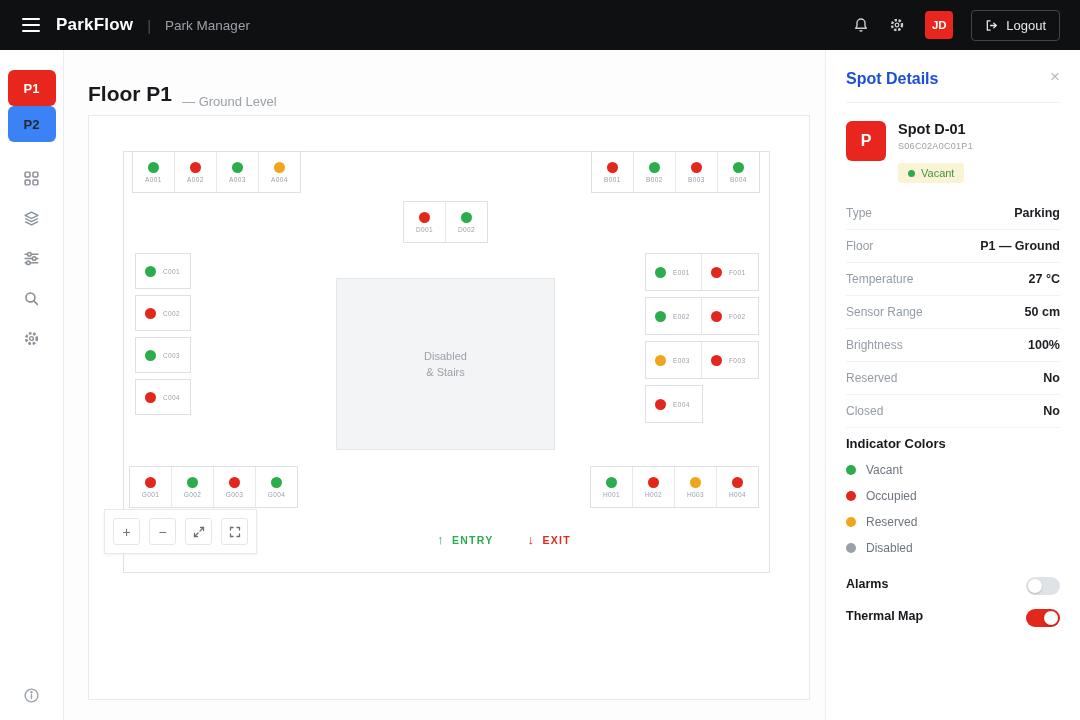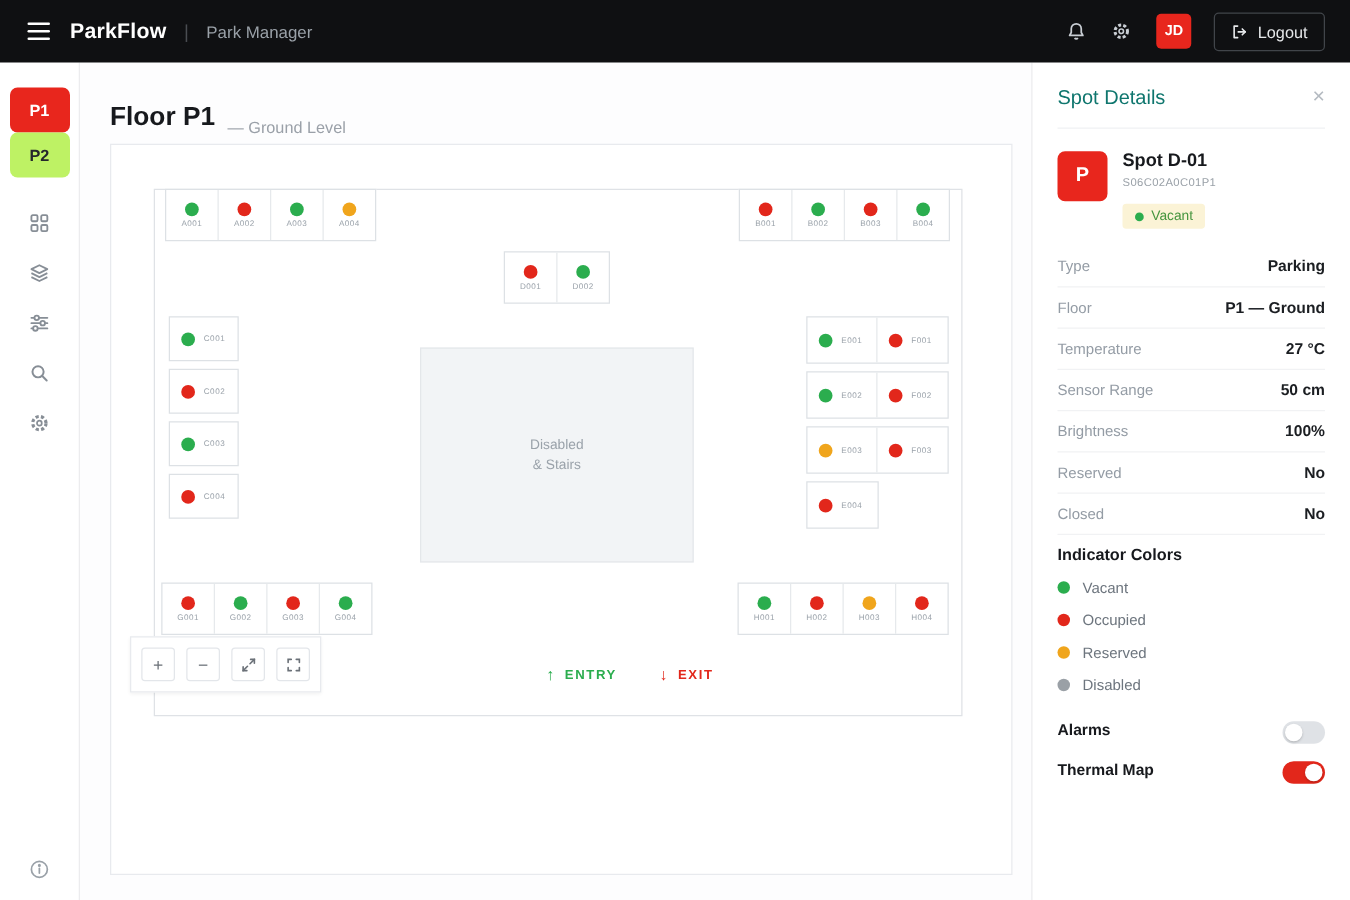--- a/index.html
+++ b/index.html
@@ -20,21 +20,21 @@
   .avatar{width:28px;height:28px;margin-left:20px;border-radius:4px;background:var(--accent);
     display:flex;align-items:center;justify-content:center;font-size:11.5px;font-weight:bold;cursor:pointer;}
   .logout{margin:0 20px 0 18px;border:1px solid #41454a;border-radius:4px;padding:7px 13px;
     font-size:13px;color:#e6e8ea;display:flex;align-items:center;gap:8px;cursor:pointer;background:transparent;}
   
   .sidebar{position:absolute;top:50px;left:0;width:64px;bottom:0;background:#fff;
     border-right:1px solid #ececee;display:flex;flex-direction:column;align-items:center;padding-top:20px;box-sizing:border-box;z-index:20;}
   .floor-btn{width:48px;height:36px;border-radius:6px;display:flex;align-items:center;justify-content:center;
     font-weight:bold;font-size:13px;cursor:pointer;}
   .floor-active{background:var(--accent);color:#fff;}
-  .floor-idle{background:#bef264;color:#25282c;}
+  .floor-idle{background:#3b82f6;color:#25282c;}
   .side-icons{margin-top:28px;display:flex;flex-direction:column;gap:23px;align-items:center;}
   .side-icons > div{cursor:pointer;display:flex;}
   .side-info{position:absolute;bottom:16px;cursor:pointer;display:flex;}
   
   .main{position:absolute;left:64px;top:50px;right:255px;bottom:0;background:#fdfdfe;}
   .main-header{display:flex;align-items:center;padding:28px 20px 0 24px;}
   .page-title{font-size:21px;font-weight:bold;color:#17191d;}
   .page-sub{margin-left:10px;font-size:13px;color:#9aa0a8;margin-top:16px;}
   .legend{margin-left:auto;display:flex;gap:18px;align-items:center;}
   .legend-item{display:flex;align-items:center;gap:6px;font-size:12px;color:#5c646e;}
@@ -63,21 +63,21 @@
     display:flex;align-items:center;justify-content:center;cursor:pointer;padding:0;}
   .entryexit{position:absolute;left:300px;top:416px;width:230px;display:flex;gap:34px;justify-content:center;align-items:center;}
   .ee{display:flex;align-items:center;gap:7px;font-size:10.5px;font-weight:bold;letter-spacing:1.3px;cursor:default;}
   .ee .arr{font-size:13px;}
   .ee-entry{color:var(--vacant);}
   .ee-exit{color:var(--occupied);}
   
   .panel{position:absolute;top:50px;right:0;width:255px;bottom:0;background:#fff;border-left:1px solid #ececee;
     padding:20px 20px 0 20px;box-sizing:border-box;z-index:20;}
   .panel-head{display:flex;align-items:flex-start;}
-  .panel-title{font-size:16px;font-weight:normal;color:#0f766e;}
+  .panel-title{font-size:16px;font-weight:bold;color:#1d4ed8;}
   .panel-close{margin-left:auto;color:#b4bac1;font-size:17px;line-height:14px;cursor:pointer;}
   .panel-hr{border-bottom:1px solid #f0f1f3;margin-top:14px;}
   .spot-head{margin-top:18px;display:flex;gap:12px;align-items:flex-start;}
   .p-badge{width:40px;height:40px;border-radius:6px;background:var(--accent);color:#fff;font-weight:bold;font-size:16px;
     display:flex;align-items:center;justify-content:center;flex:none;}
   .spot-name{font-size:14.5px;font-weight:bold;color:#17191d;}
   .spot-code{margin-top:4px;font-size:9px;color:#9aa1a8;letter-spacing:.3px;}
   .badge{margin-top:12px;display:inline-flex;align-items:center;gap:6px;background:#fbf3d6;border-radius:3px;
     padding:4px 10px;font-size:11px;color:#45953e;}
   .bdot{width:7px;height:7px;border-radius:50%;}

